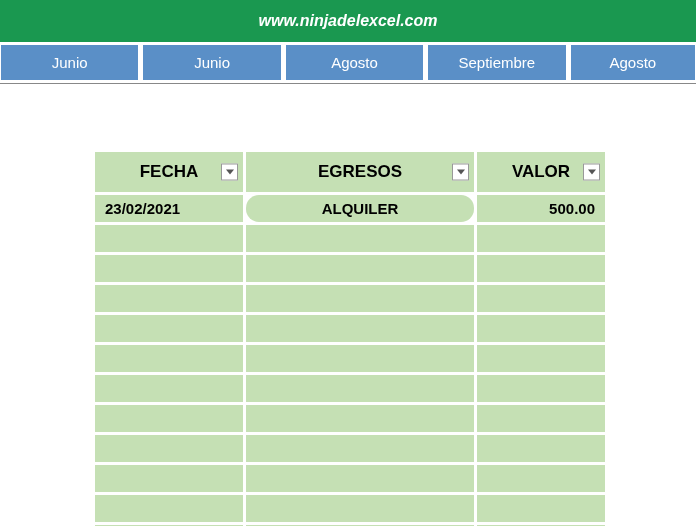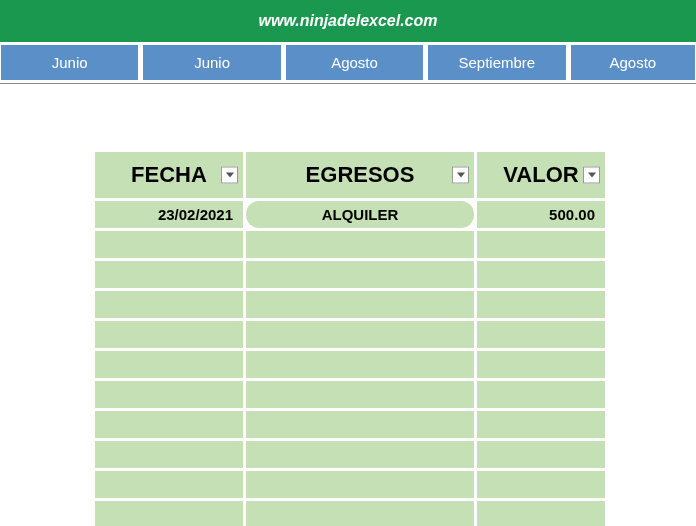--- a/index.html
+++ b/index.html
@@ -47,21 +47,21 @@
       padding-top: 65px;
       padding-left: 92px;
     }
     .data-table {
       border-collapse: separate;
       border-spacing: 3px;
     }
     .data-table th {
       background: #c5e0b4;
       font-weight: bold;
-      font-size: 22px;
+      font-size: 17px;
       color: #000000;
       padding: 10px 8px;
       position: relative;
       text-align: center;
       margin-left: 32px;
     }
     .col-fecha {
       width: 148px;
     }
     .col-egresos {
@@ -95,21 +95,21 @@
     }
     .data-table td {
       background: #c5e0b4;
       font-size: 15px;
       color: #000000;
       padding: 5px 10px;
       height: 27px;
       font-weight: bold;
     }
     .cell-fecha {
-      text-align: right;
+      text-align: left;
     }
     .cell-egresos {
       text-align: center;
       border-radius: 13px;
     }
     .cell-valor {
       text-align: right;
     }
     .empty-row td {
       background: #c5e0b4;

